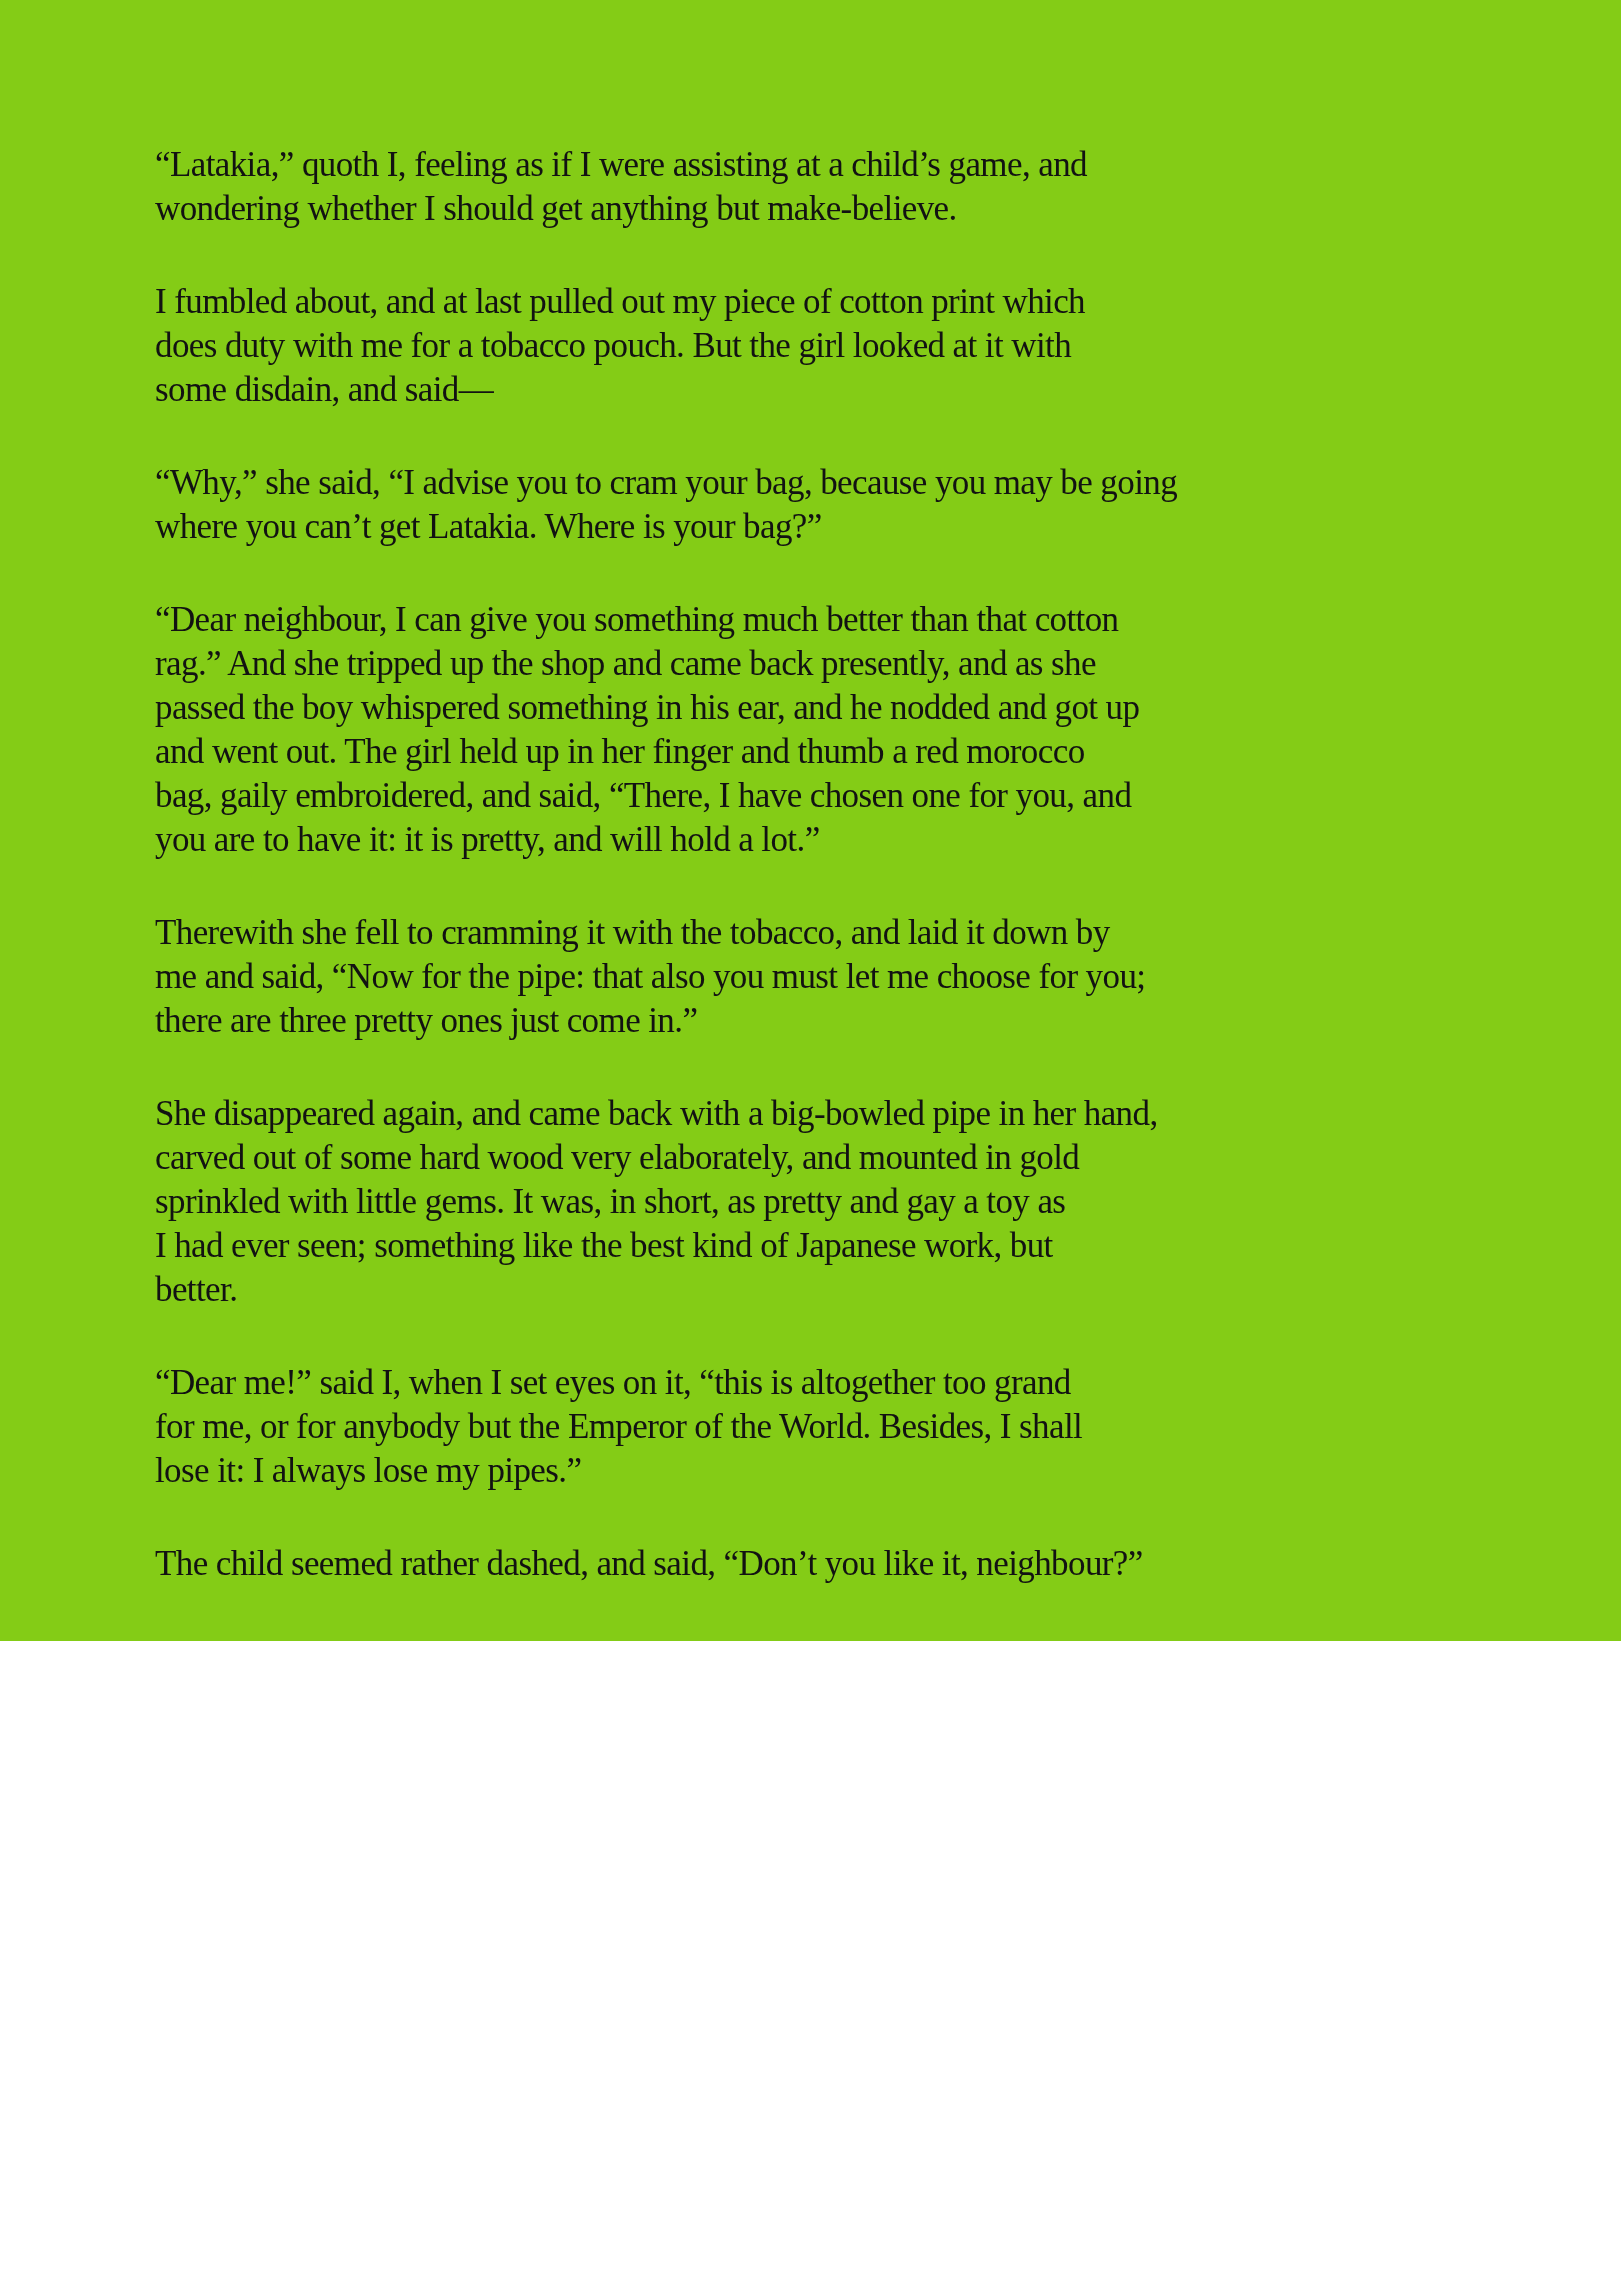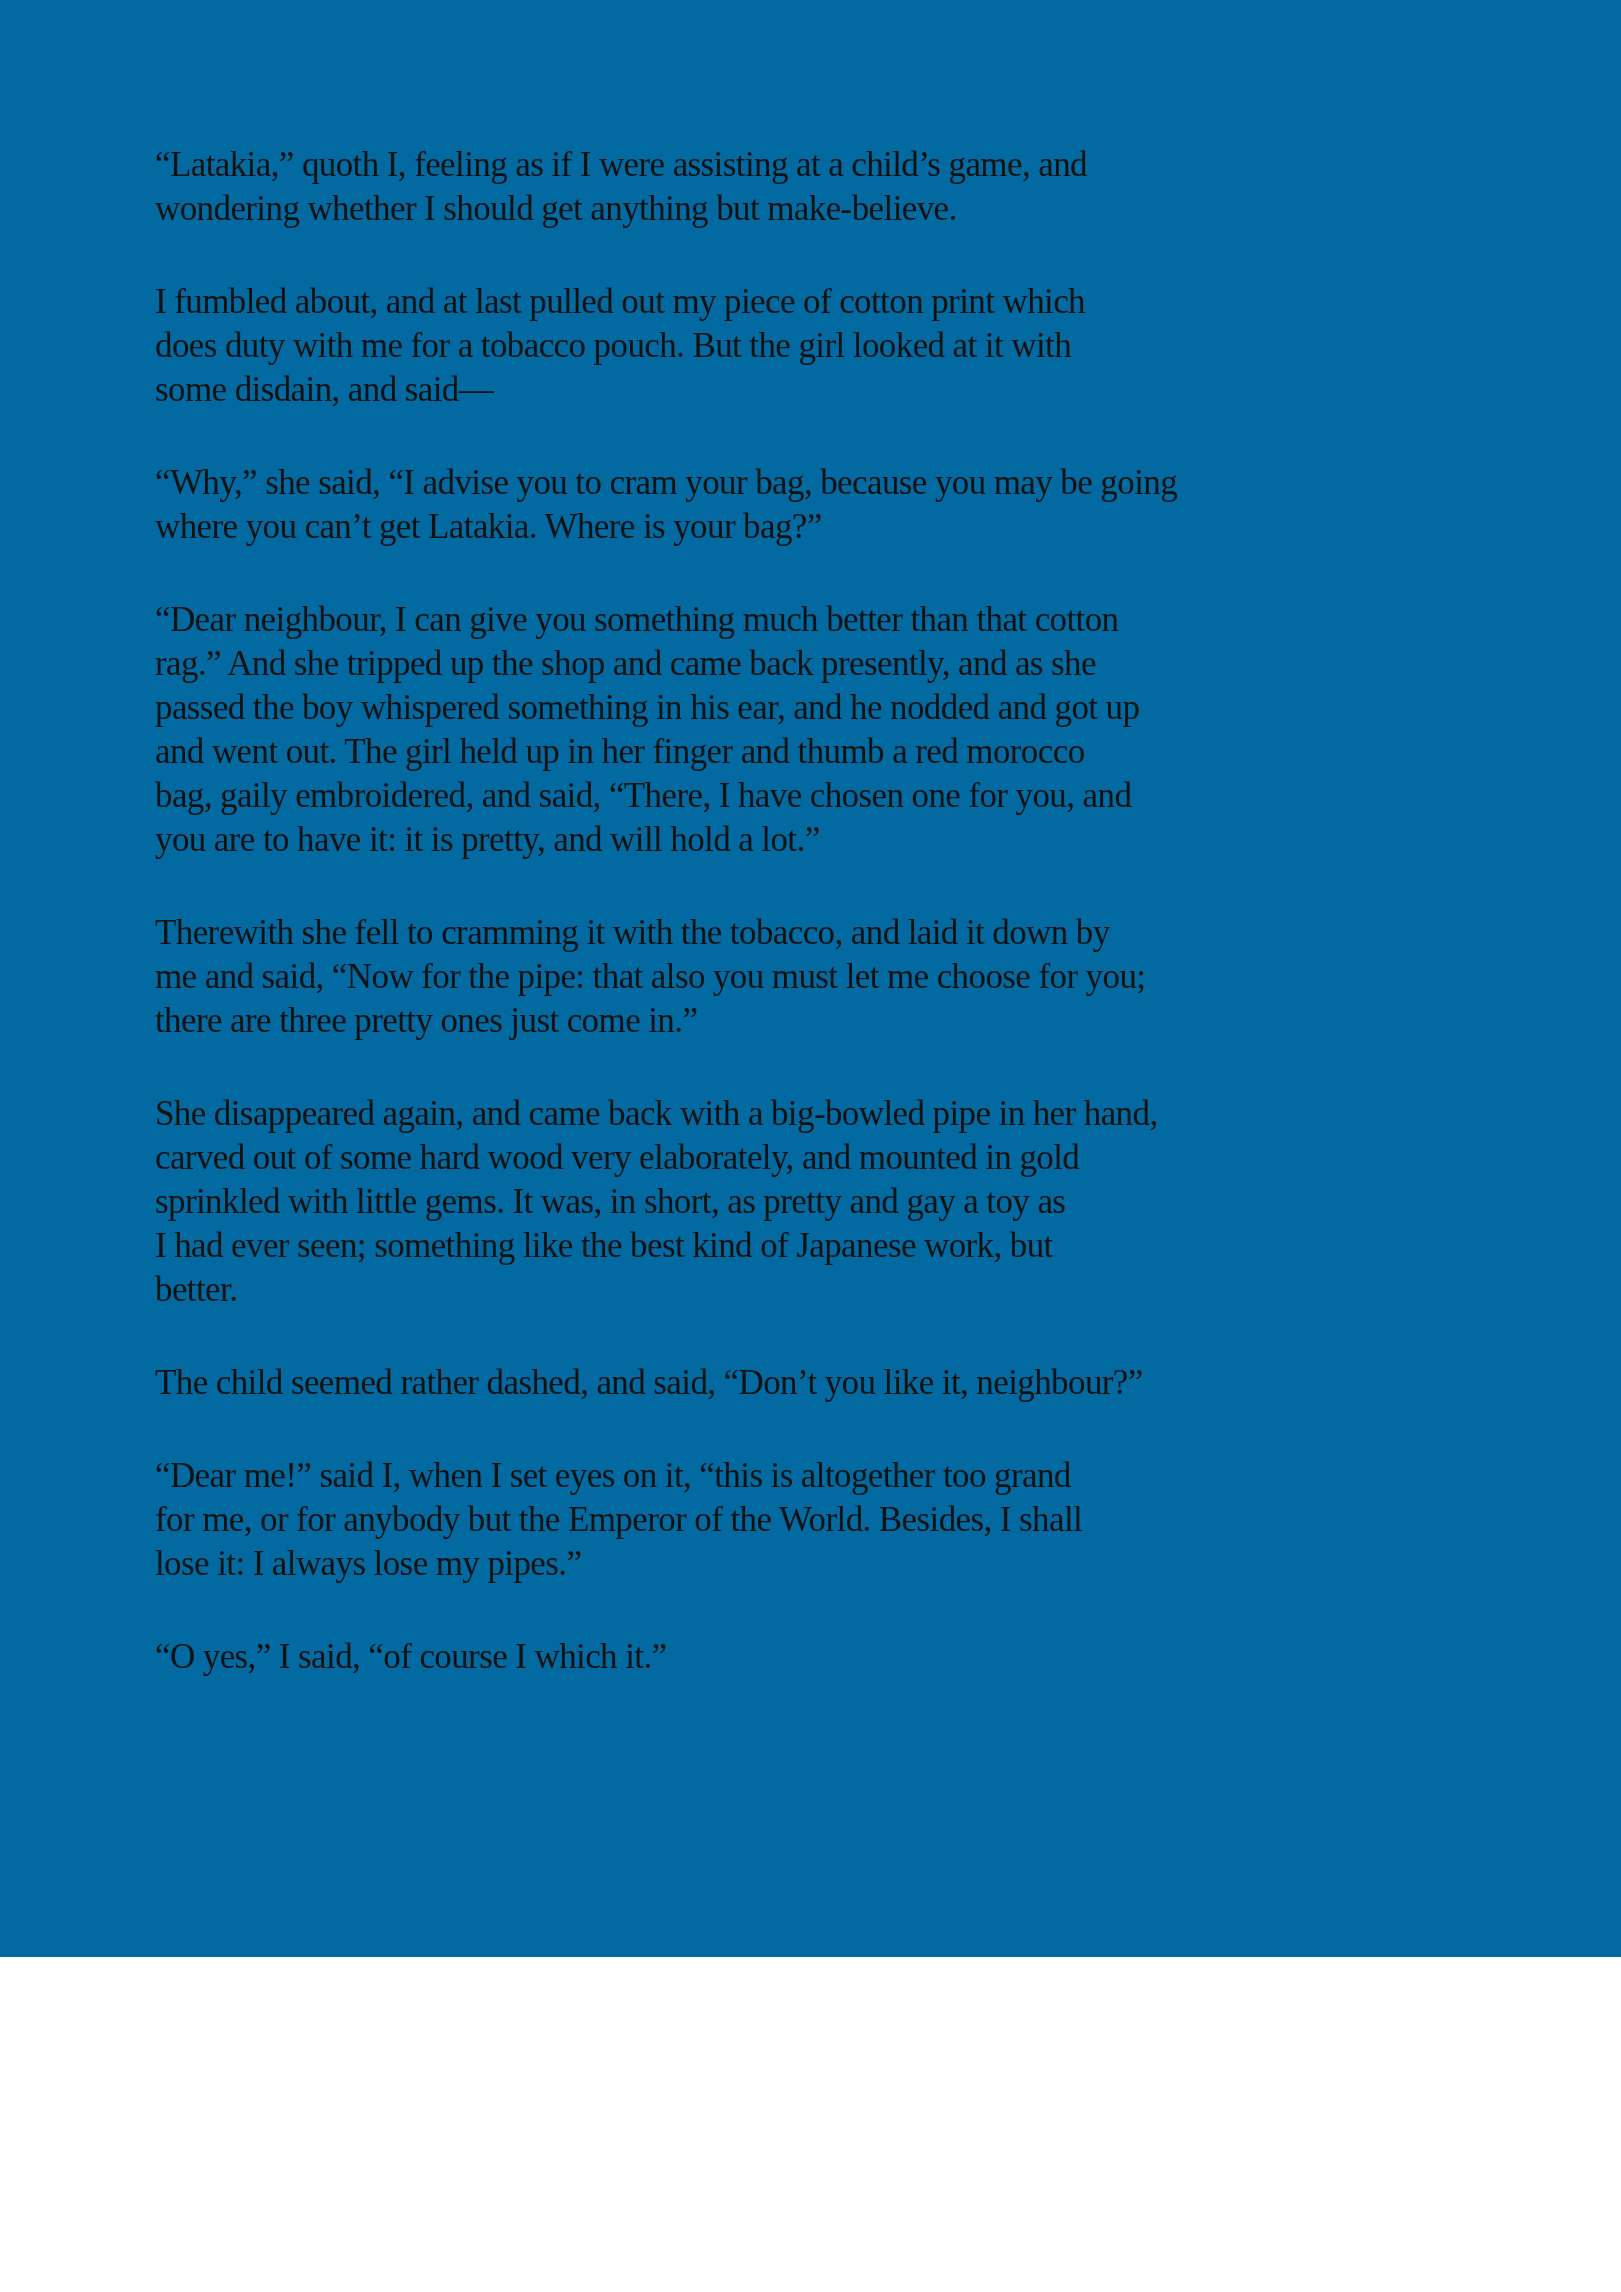--- a/index.html
+++ b/index.html
@@ -3,22 +3,22 @@
 <meta charset="utf-8">
 <style>
   html, body {
     margin: 0;
     padding: 0;
     background: #ffffff;
   }
   .page {
     position: relative;
     width: 1621px;
-    height: 1957px;
-    background: #0369a1;
+    height: 1641px;
+    background: #84cc16;
     font-family: "Liberation Serif", serif;
     color: #121212;
     overflow: hidden;
   }
   .text-block {
     position: absolute;
     left: 155px;
     top: 143px;
     width: 1402px;
   }
@@ -60,21 +60,21 @@
 bag, gaily embroidered, and said, “There, I have chosen one for you, and
 you are to have it: it is pretty, and will hold a lot.”</p>
     <p>Therewith she fell to cramming it with the tobacco, and laid it down by
 me and said, “Now for the pipe: that also you must let me choose for you;
 there are three pretty ones just come in.”</p>
     <p>She disappeared again, and came back with a big-bowled pipe in her hand,
 carved out of some hard wood very elaborately, and mounted in gold
 sprinkled with little gems. It was, in short, as pretty and gay a toy as
 I had ever seen; something like the best kind of Japanese work, but
 better.</p>
-    <p>The child seemed rather dashed, and said, “Don’t you like it, neighbour?”</p>
     <p>“Dear me!” said I, when I set eyes on it, “this is altogether too grand
 for me, or for anybody but the Emperor of the World. Besides, I shall
 lose it: I always lose my pipes.”</p>
+    <p>The child seemed rather dashed, and said, “Don’t you like it, neighbour?”</p>
     <p>“O yes,” I said, “of course I which it.”</p>
   </div>
   <div class="page-number">(32)</div>
 </div>
 
 
 </body></html>

